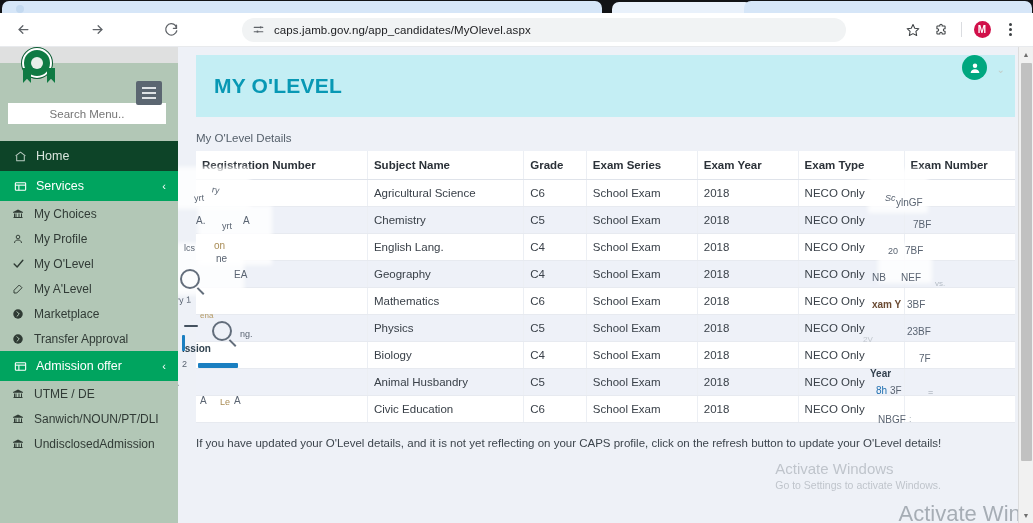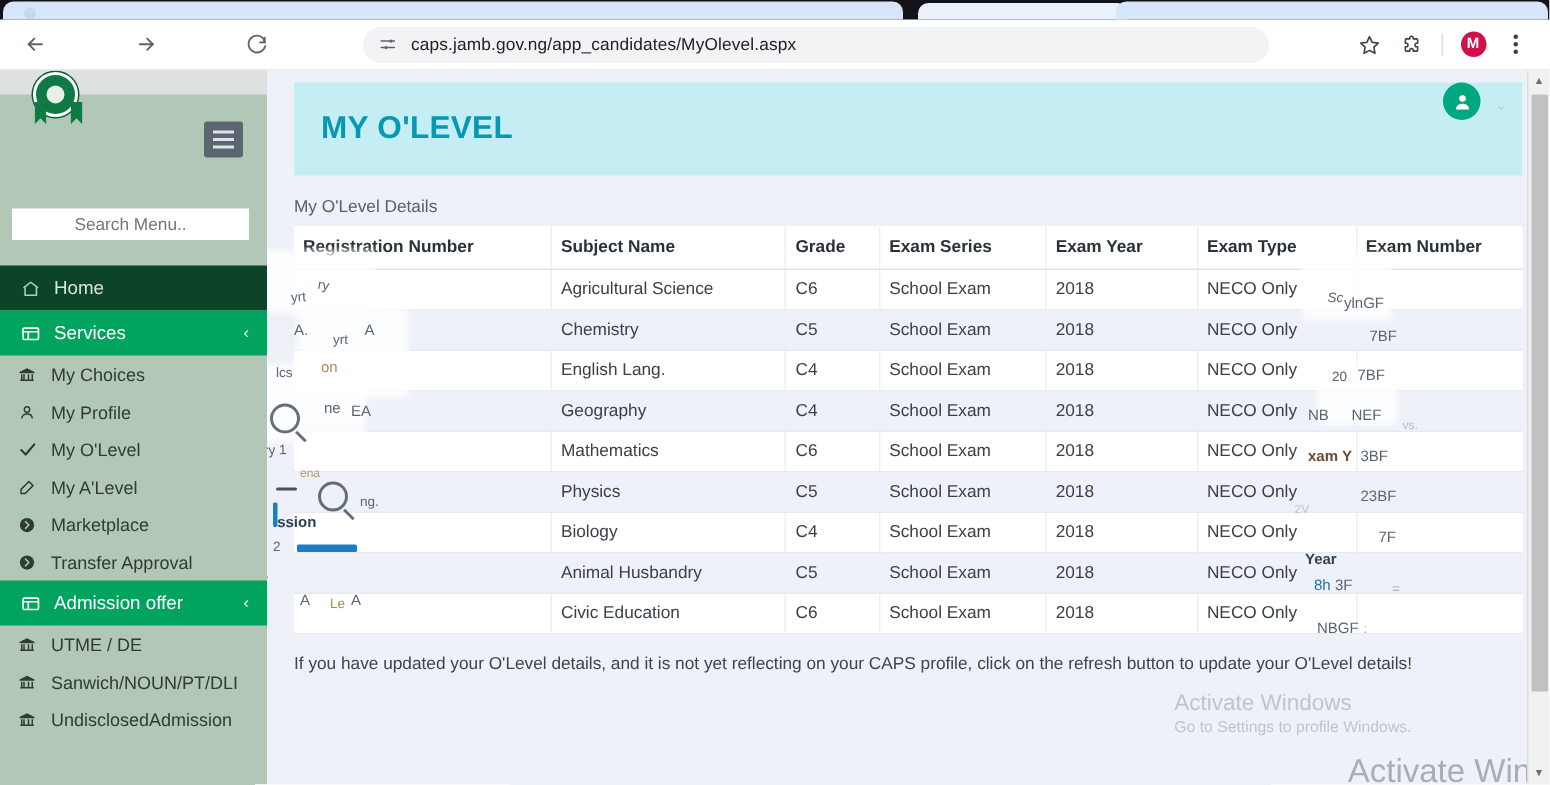--- a/index.html
+++ b/index.html
@@ -144,21 +144,21 @@
   .hamburger {
     position: absolute; right: 16px; top: 34px;
     width: 26px; height: 24px;
     background: #5b6671;
     display: flex; flex-direction: column;
     justify-content: center; align-items: center; gap: 3px;
     border-radius: 2px;
   }
   .hamburger i { width: 14px; height: 2px; background: #dfe3e6; display: block; }
 
-  .search-wrap { padding: 76px 12px 0 8px; border-radius: 27px; }
+  .search-wrap { padding: 40px 12px 0 8px; border-radius: 27px; }
   .search-box {
     height: 21px; background: #ffffff;
     display: flex; align-items: center; justify-content: center;
     border: none;
   }
   .search-box input {
     border: none; outline: none; background: transparent;
     font-size: 11.5px; color: #9aa0a6;
     font-family: "Liberation Sans", sans-serif;
     text-align: center; width: 100%;
@@ -671,21 +671,21 @@
       <div class="blurpatch" style="left:690px; top:122px; width:60px;  height:44px;"></div>
       <div class="blurpatch" style="left:700px; top:196px; width:54px;  height:40px;"></div>
 
       <div class="g" style="left:16px;  top:146px; font-size:9px;  transform:rotate(-4deg);">yrt</div>
       <div class="g" style="left:34px;  top:138px; font-size:9px;  transform:rotate(10deg);">ry</div>
       <div class="g" style="left:18px;  top:168px; font-size:10px;">A.</div>
       <div class="g" style="left:44px;  top:174px; font-size:9px;">yrt</div>
       <div class="g" style="left:65px;  top:168px; font-size:10px;">A</div>
       <div class="g" style="left:6px;   top:196px; font-size:9px;">lcs</div>
       <div class="g" style="left:36px;  top:193px; font-size:10px; color:#a98c55;">on</div>
-      <div class="g" style="left:24px;  top:220px; font-size:10px;padding-left:14px;">ne</div>
+      <div class="g" style="left:24px;  top:206px; font-size:10px;padding-left:14px;">ne</div>
       <div class="g" style="left:56px;  top:222px; font-size:10px;">EA</div>
       <div class="g" style="left:-2px;  top:248px; font-size:9px;  transform:rotate(-3deg);">ry 1</div>
       <div class="g" style="left:22px;  top:264px; font-size:8px;  color:#b59a63;">ena</div>
       <div class="g" style="left:62px;  top:282px; font-size:9px;">ng.</div>
       <div class="g" style="left:4px;   top:296px; font-size:10px; color:#30424f; font-weight:bold;">ission</div>
       <div class="g" style="left:4px;   top:312px; font-size:9px;">2</div>
       <div class="g" style="left:-6px;  top:330px; font-size:10px;">A</div>
       <div class="g" style="left:22px;  top:348px; font-size:10px;">A</div>
       <div class="g" style="left:42px;  top:350px; font-size:9px;  color:#a98c55;">Le</div>
       <div class="g" style="left:56px;  top:348px; font-size:10px;">A</div>
@@ -712,21 +712,21 @@
 
       <div class="magnifier" style="left:2px; top:222px;"></div>
       <div class="magnifier" style="left:34px; top:274px;"></div>
       <div class="bluebar" style="left:4px;  top:288px; width:3px;  height:16px;"></div>
       <div class="bluebar" style="left:20px; top:316px; width:40px; height:5px;"></div>
       <div class="bluebar" style="left:6px;  top:278px; width:14px; height:2px; background:#44515f;"></div>
     </div>
 
     <div class="wm one">
       <div class="l1">Activate Windows</div>
-      <div class="l2">Go to Settings to profile Windows.</div>
+      <div class="l2">Go to Settings to activate Windows.</div>
     </div>
     <div class="wm two">Activate Wind</div>
   </div>
 
   <div class="scroll">
     <div class="up">▲</div>
     <div class="thumb"></div>
     <div class="down">▼</div>
   </div>
 </div>

